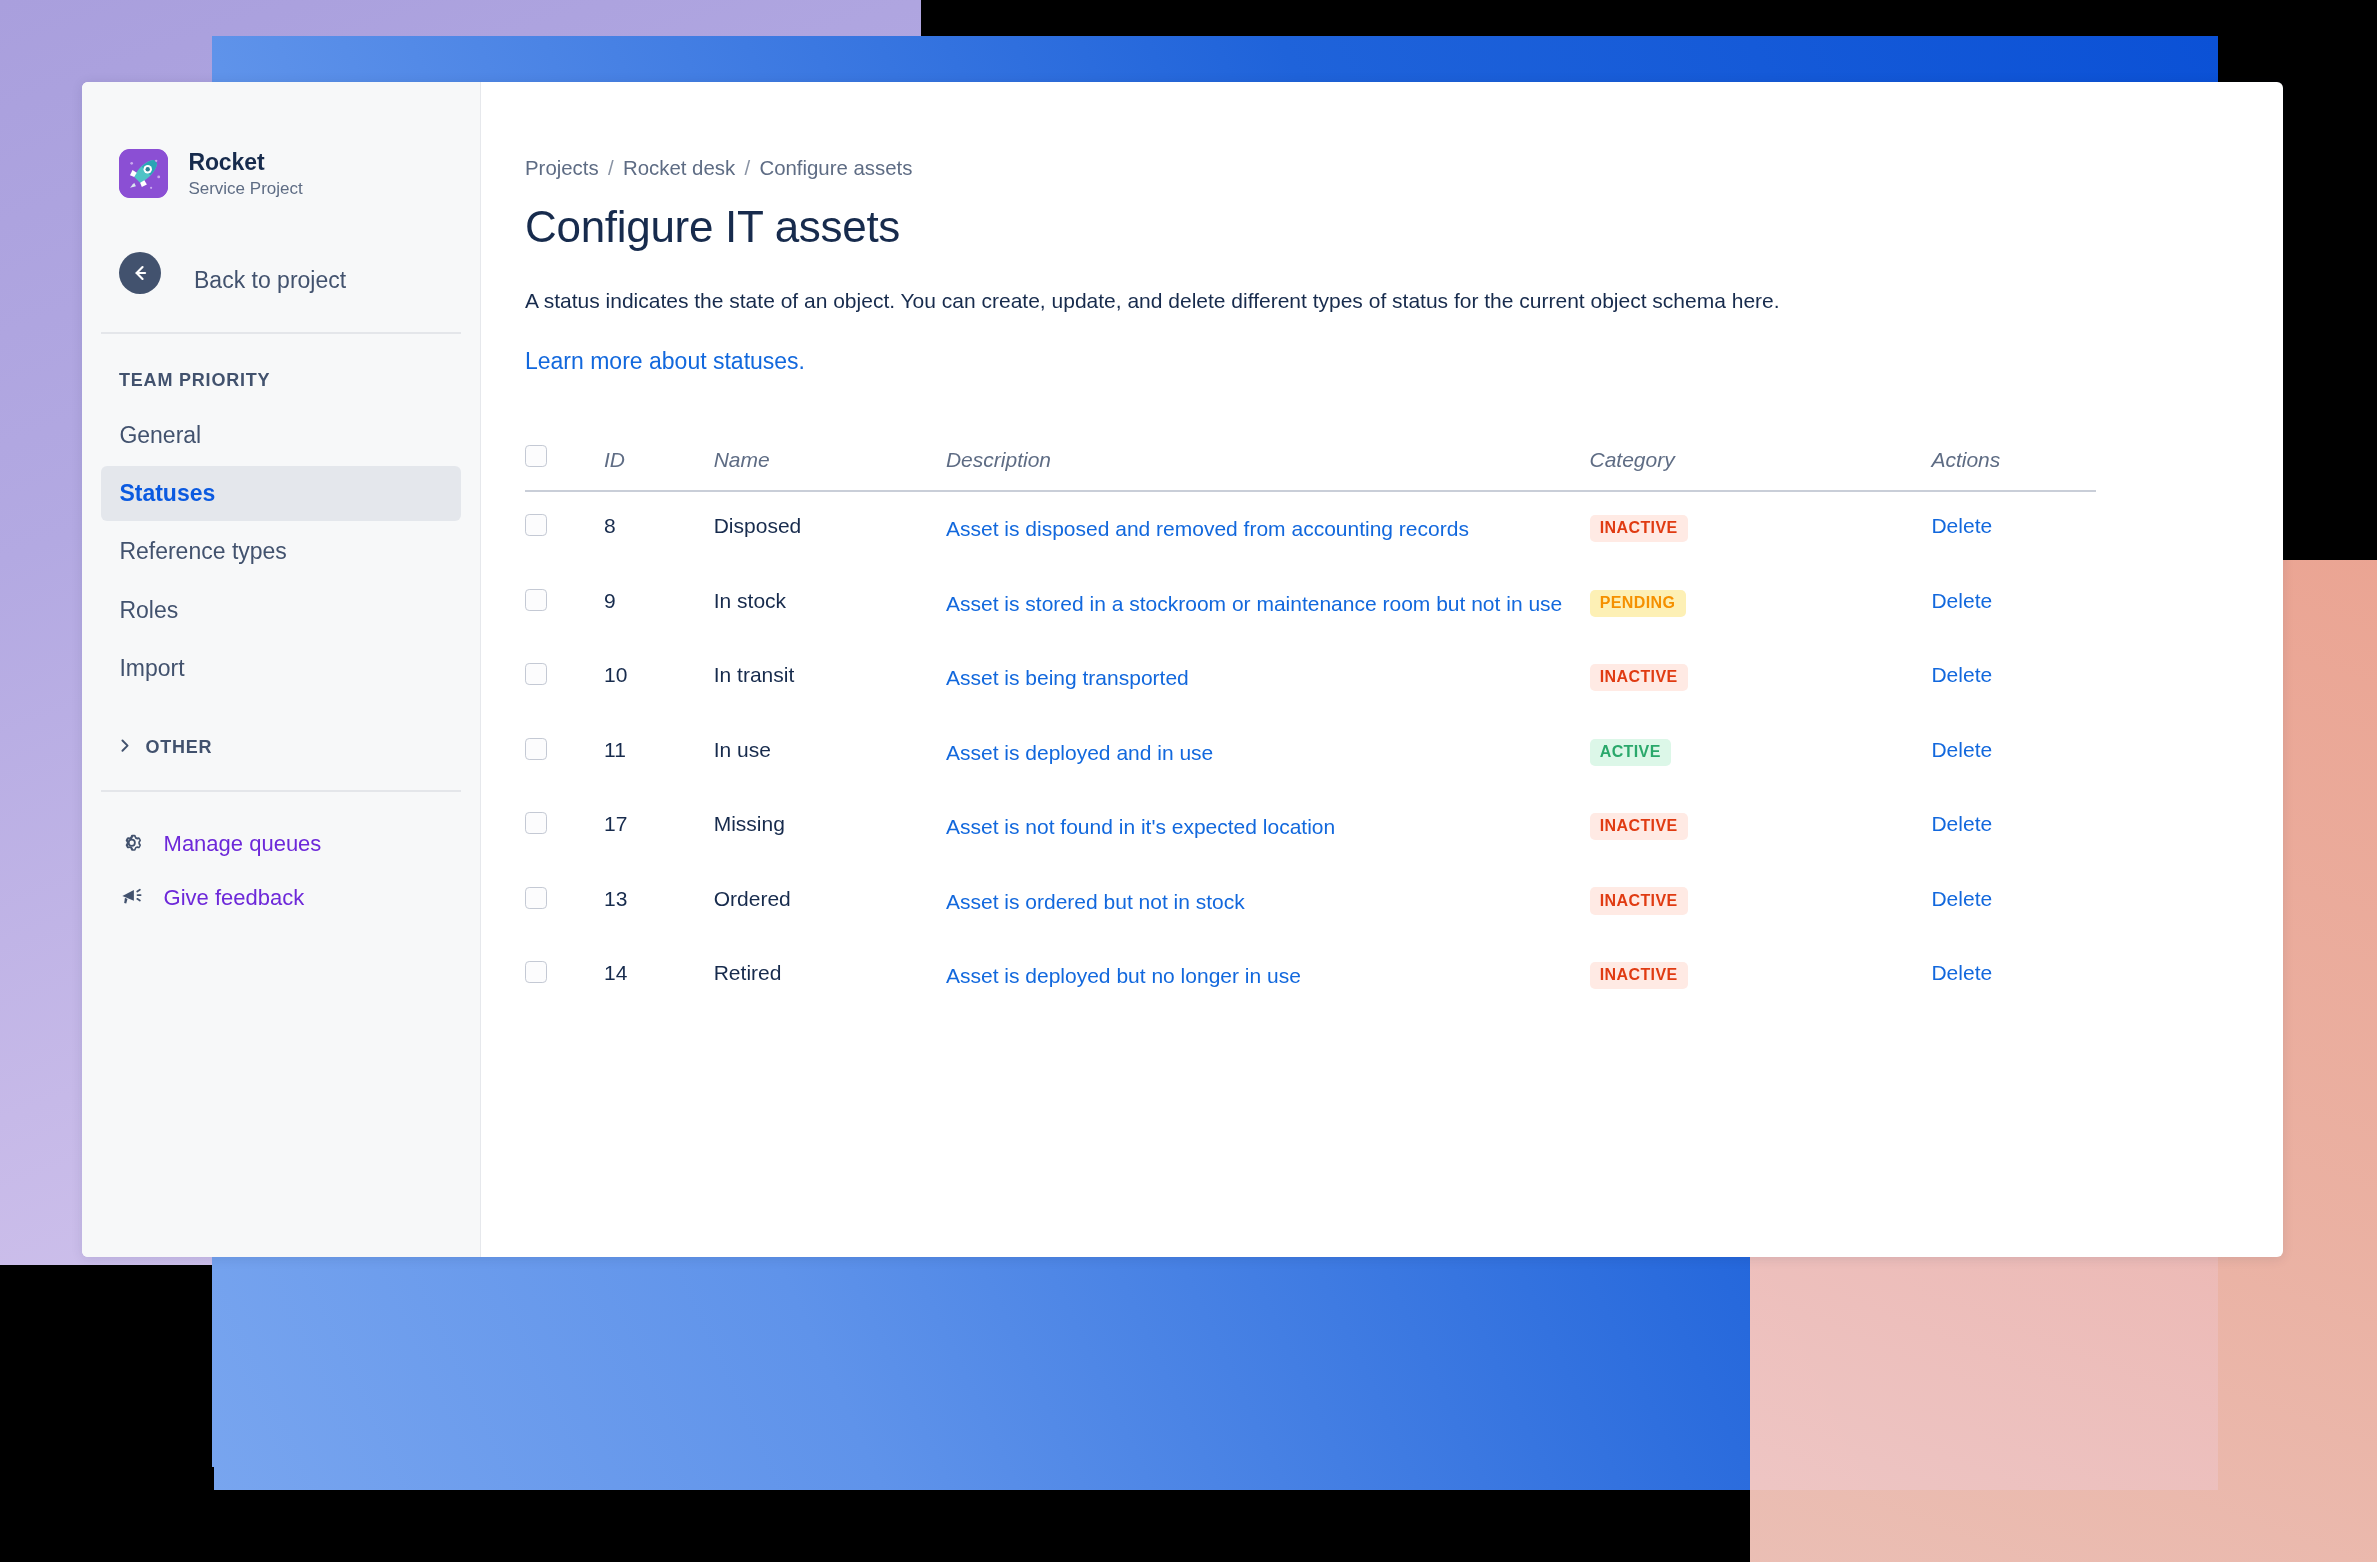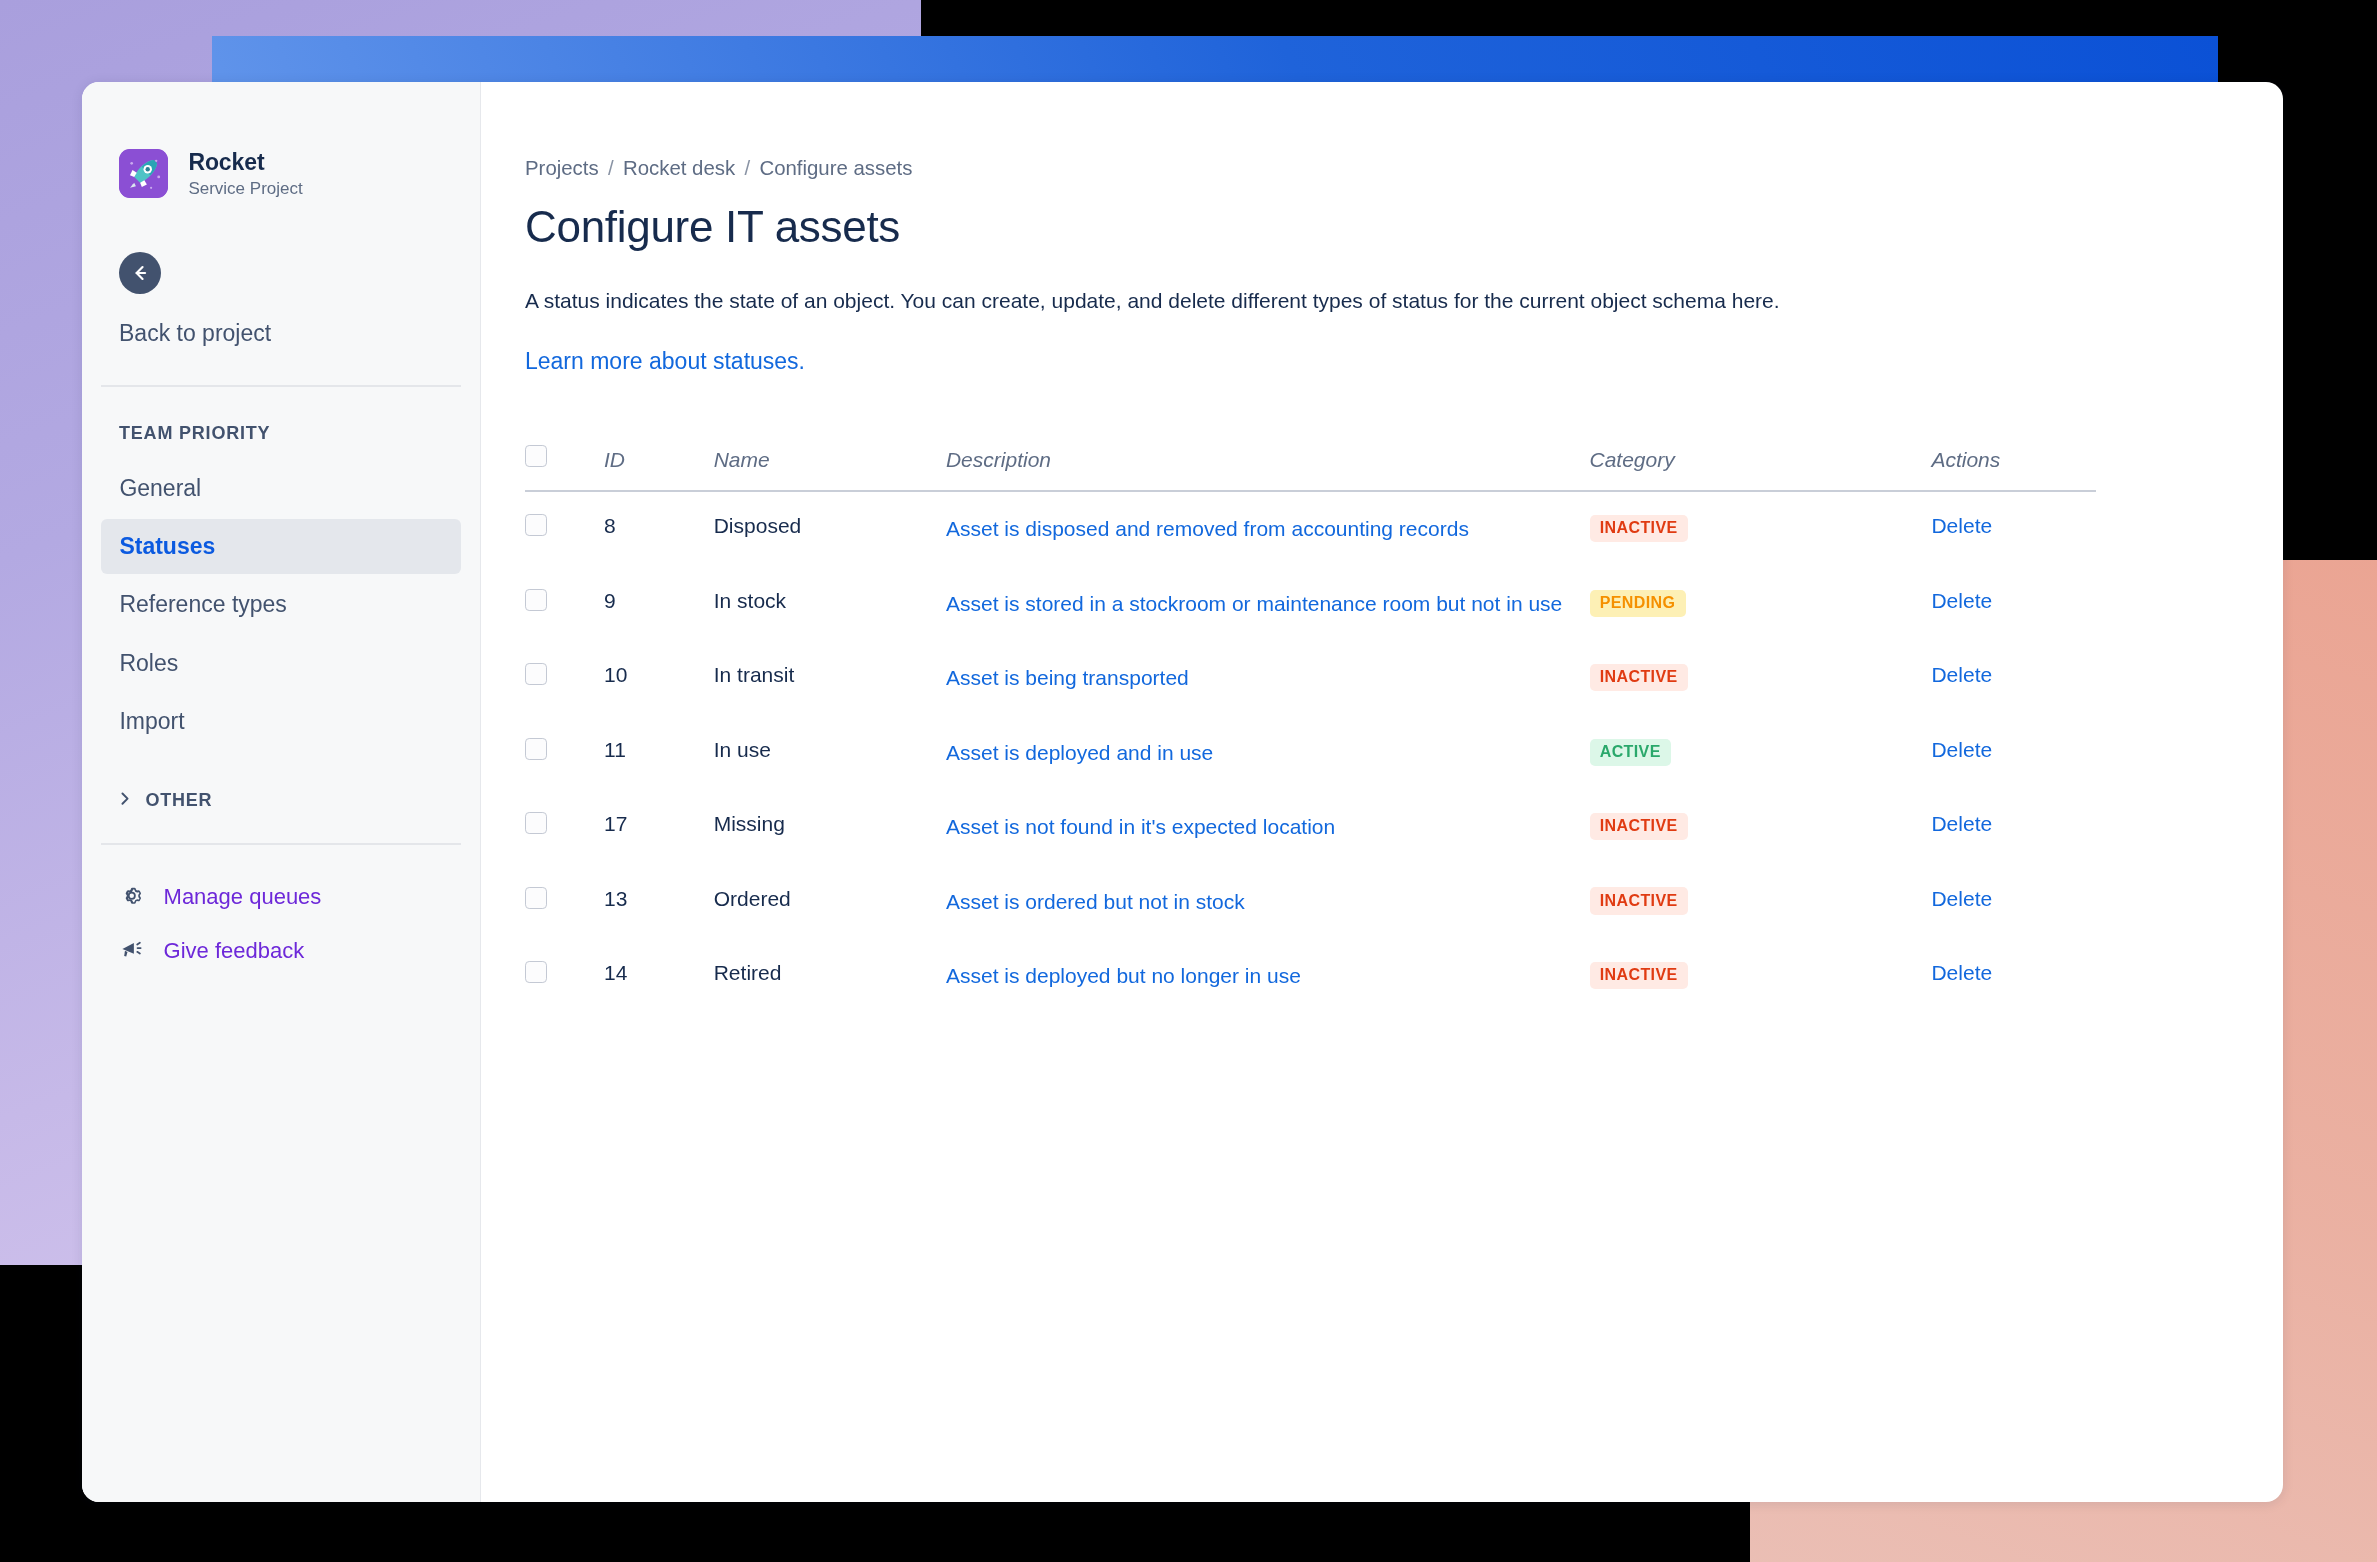--- a/index.html
+++ b/index.html
@@ -45,23 +45,23 @@
     position: absolute;
     left: 0; bottom: 0;
     width: 214px; height: 95px;
     background: #000;
   }
 
   
   .window {
     position: absolute;
     left: 82px; top: 82px;
-    width: 2201px; height: 1420px;
+    width: 2201px; height: 1175px;
     background: #ffffff;
-    border-radius: 17px;
+    border-radius: 6px;
     display: flex;
     overflow: hidden;
     box-shadow: 0 1.7px 12px rgba(9,30,66,0.10);
   }
 
   
   .sidebar {
     width: 399px;
     flex: 0 0 399px;
     background: #f7f8f9;
@@ -92,24 +92,23 @@
     letter-spacing: -0.1px;
   }
   .project-type {
     font-size: 17px;
     color: #5e6c84;
     margin-top: 2.5px;
   }
 
   .back-row {
     display: flex;
-    align-items: flex-start;
-    gap: 26px;
+    align-items: flex-end;
+    gap: 33px;
     padding: 53px 0 0 37px;
-    flex-direction: column;
   }
   .back-circle {
     width: 42px; height: 42px;
     border-radius: 50%;
     background: #42526e;
     display: flex;
     align-items: center;
     justify-content: center;
     flex: 0 0 42px;
   }

